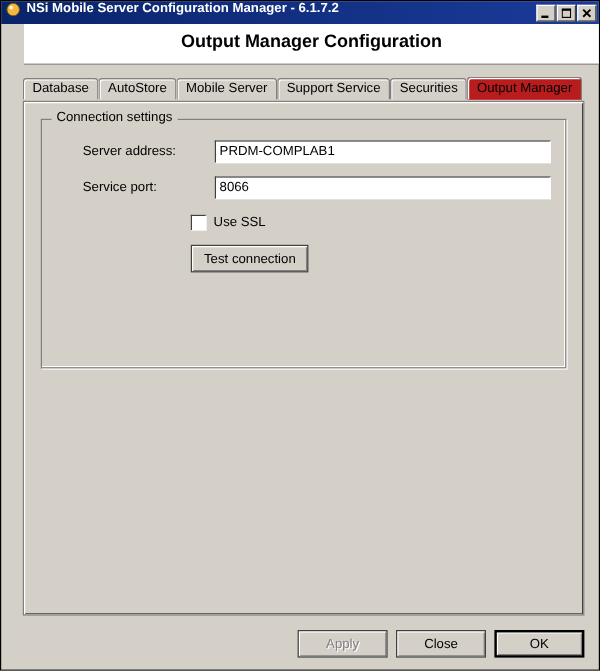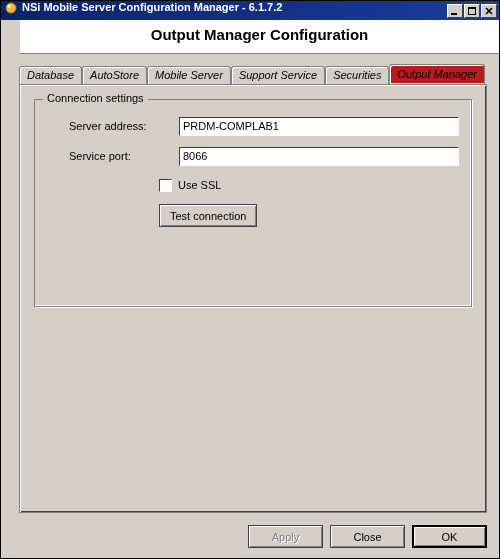--- a/index.html
+++ b/index.html
@@ -81,25 +81,24 @@
     flex: 1;
     position: relative;
     display: flex;
     flex-direction: column;
     padding: 10px 12px 8px 18px;
     box-sizing: border-box;
   }
   
   .tabstrip {
     display: flex;
-    align-items: center;
+    align-items: flex-start;
     height: 20px;
     position: relative;
     z-index: 2;
-    font-style: italic;
   }
   .tab {
     padding: 2px 7px 3px 7px;
     border: 1px solid #808080;
     border-bottom: none;
     border-top-left-radius: 3px;
     border-top-right-radius: 3px;
     background: #d4d0c8;
     margin-right: 0px;
     box-shadow: inset 1px 1px 0 #fff;

